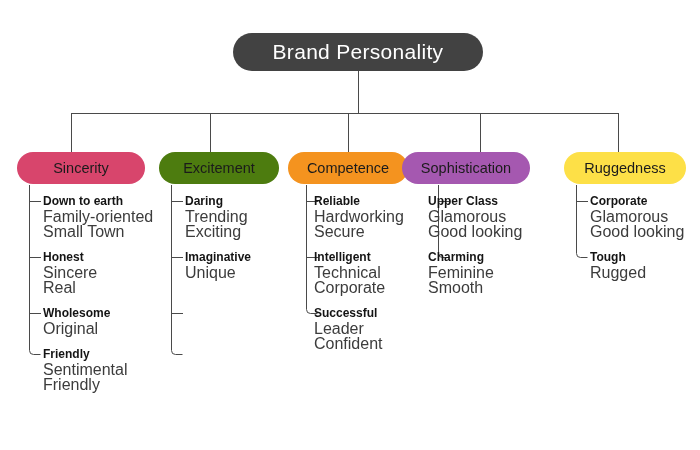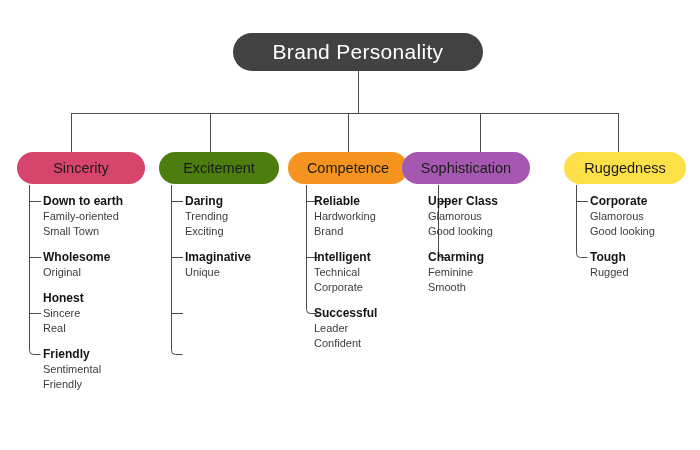--- a/index.html
+++ b/index.html
@@ -89,21 +89,21 @@
     margin-bottom: 0;
   }
   .facet-title {
     font-size: 12px;
     font-weight: bold;
     color: #141414;
     line-height: 15px;
     white-space: nowrap;
   }
   .facet-trait {
-    font-size: 11px;
+    font-size: 16px;
     font-weight: 400;
     color: #3c3c3c;
     line-height: 15px;
     white-space: nowrap;
   }
 </style>
 </head>
 <body>
 
 <div id="diagram">
@@ -142,29 +142,29 @@
         <div class="dim-pill" style="background: rgb(216, 69, 108); width: 128px;">
           <span class="dim-label">Sincerity</span>
         </div>
         <div class="facets">
           <div class="facet-group">
             <div class="facet-title">Down to earth</div>
             <div class="facet-trait">Family-oriented</div>
             <div class="facet-trait">Small Town</div>
           </div>
           <div class="facet-group">
-            <div class="facet-title">Wholesome</div>
-            <div class="facet-trait">Original</div>
-          </div>
-          <div class="facet-group">
             <div class="facet-title">Honest</div>
             <div class="facet-trait">Sincere</div>
             <div class="facet-trait">Real</div>
           </div>
           <div class="facet-group">
+            <div class="facet-title">Wholesome</div>
+            <div class="facet-trait">Original</div>
+          </div>
+          <div class="facet-group">
             <div class="facet-title">Friendly</div>
             <div class="facet-trait">Sentimental</div>
             <div class="facet-trait">Friendly</div>
           </div>
         </div>
       </div>
       <div class="column" style="left: 159px; width: 120px;">
         <div class="dim-pill" style="background: #4d7c0f; width: 120px;">
           <span class="dim-label">Excitement</span>
         </div>
@@ -181,21 +181,21 @@
         </div>
       </div>
       <div class="column" style="left: 288px; width: 120px;">
         <div class="dim-pill" style="background: rgb(244, 147, 31); width: 120px;">
           <span class="dim-label">Competence</span>
         </div>
         <div class="facets">
           <div class="facet-group">
             <div class="facet-title">Reliable</div>
             <div class="facet-trait">Hardworking</div>
-            <div class="facet-trait">Brand</div>
+            <div class="facet-trait">Secure</div>
           </div>
           <div class="facet-group">
             <div class="facet-title">Intelligent</div>
             <div class="facet-trait">Technical</div>
             <div class="facet-trait">Corporate</div>
           </div>
           <div class="facet-group">
             <div class="facet-title">Successful</div>
             <div class="facet-trait">Leader</div>
             <div class="facet-trait">Confident</div>

